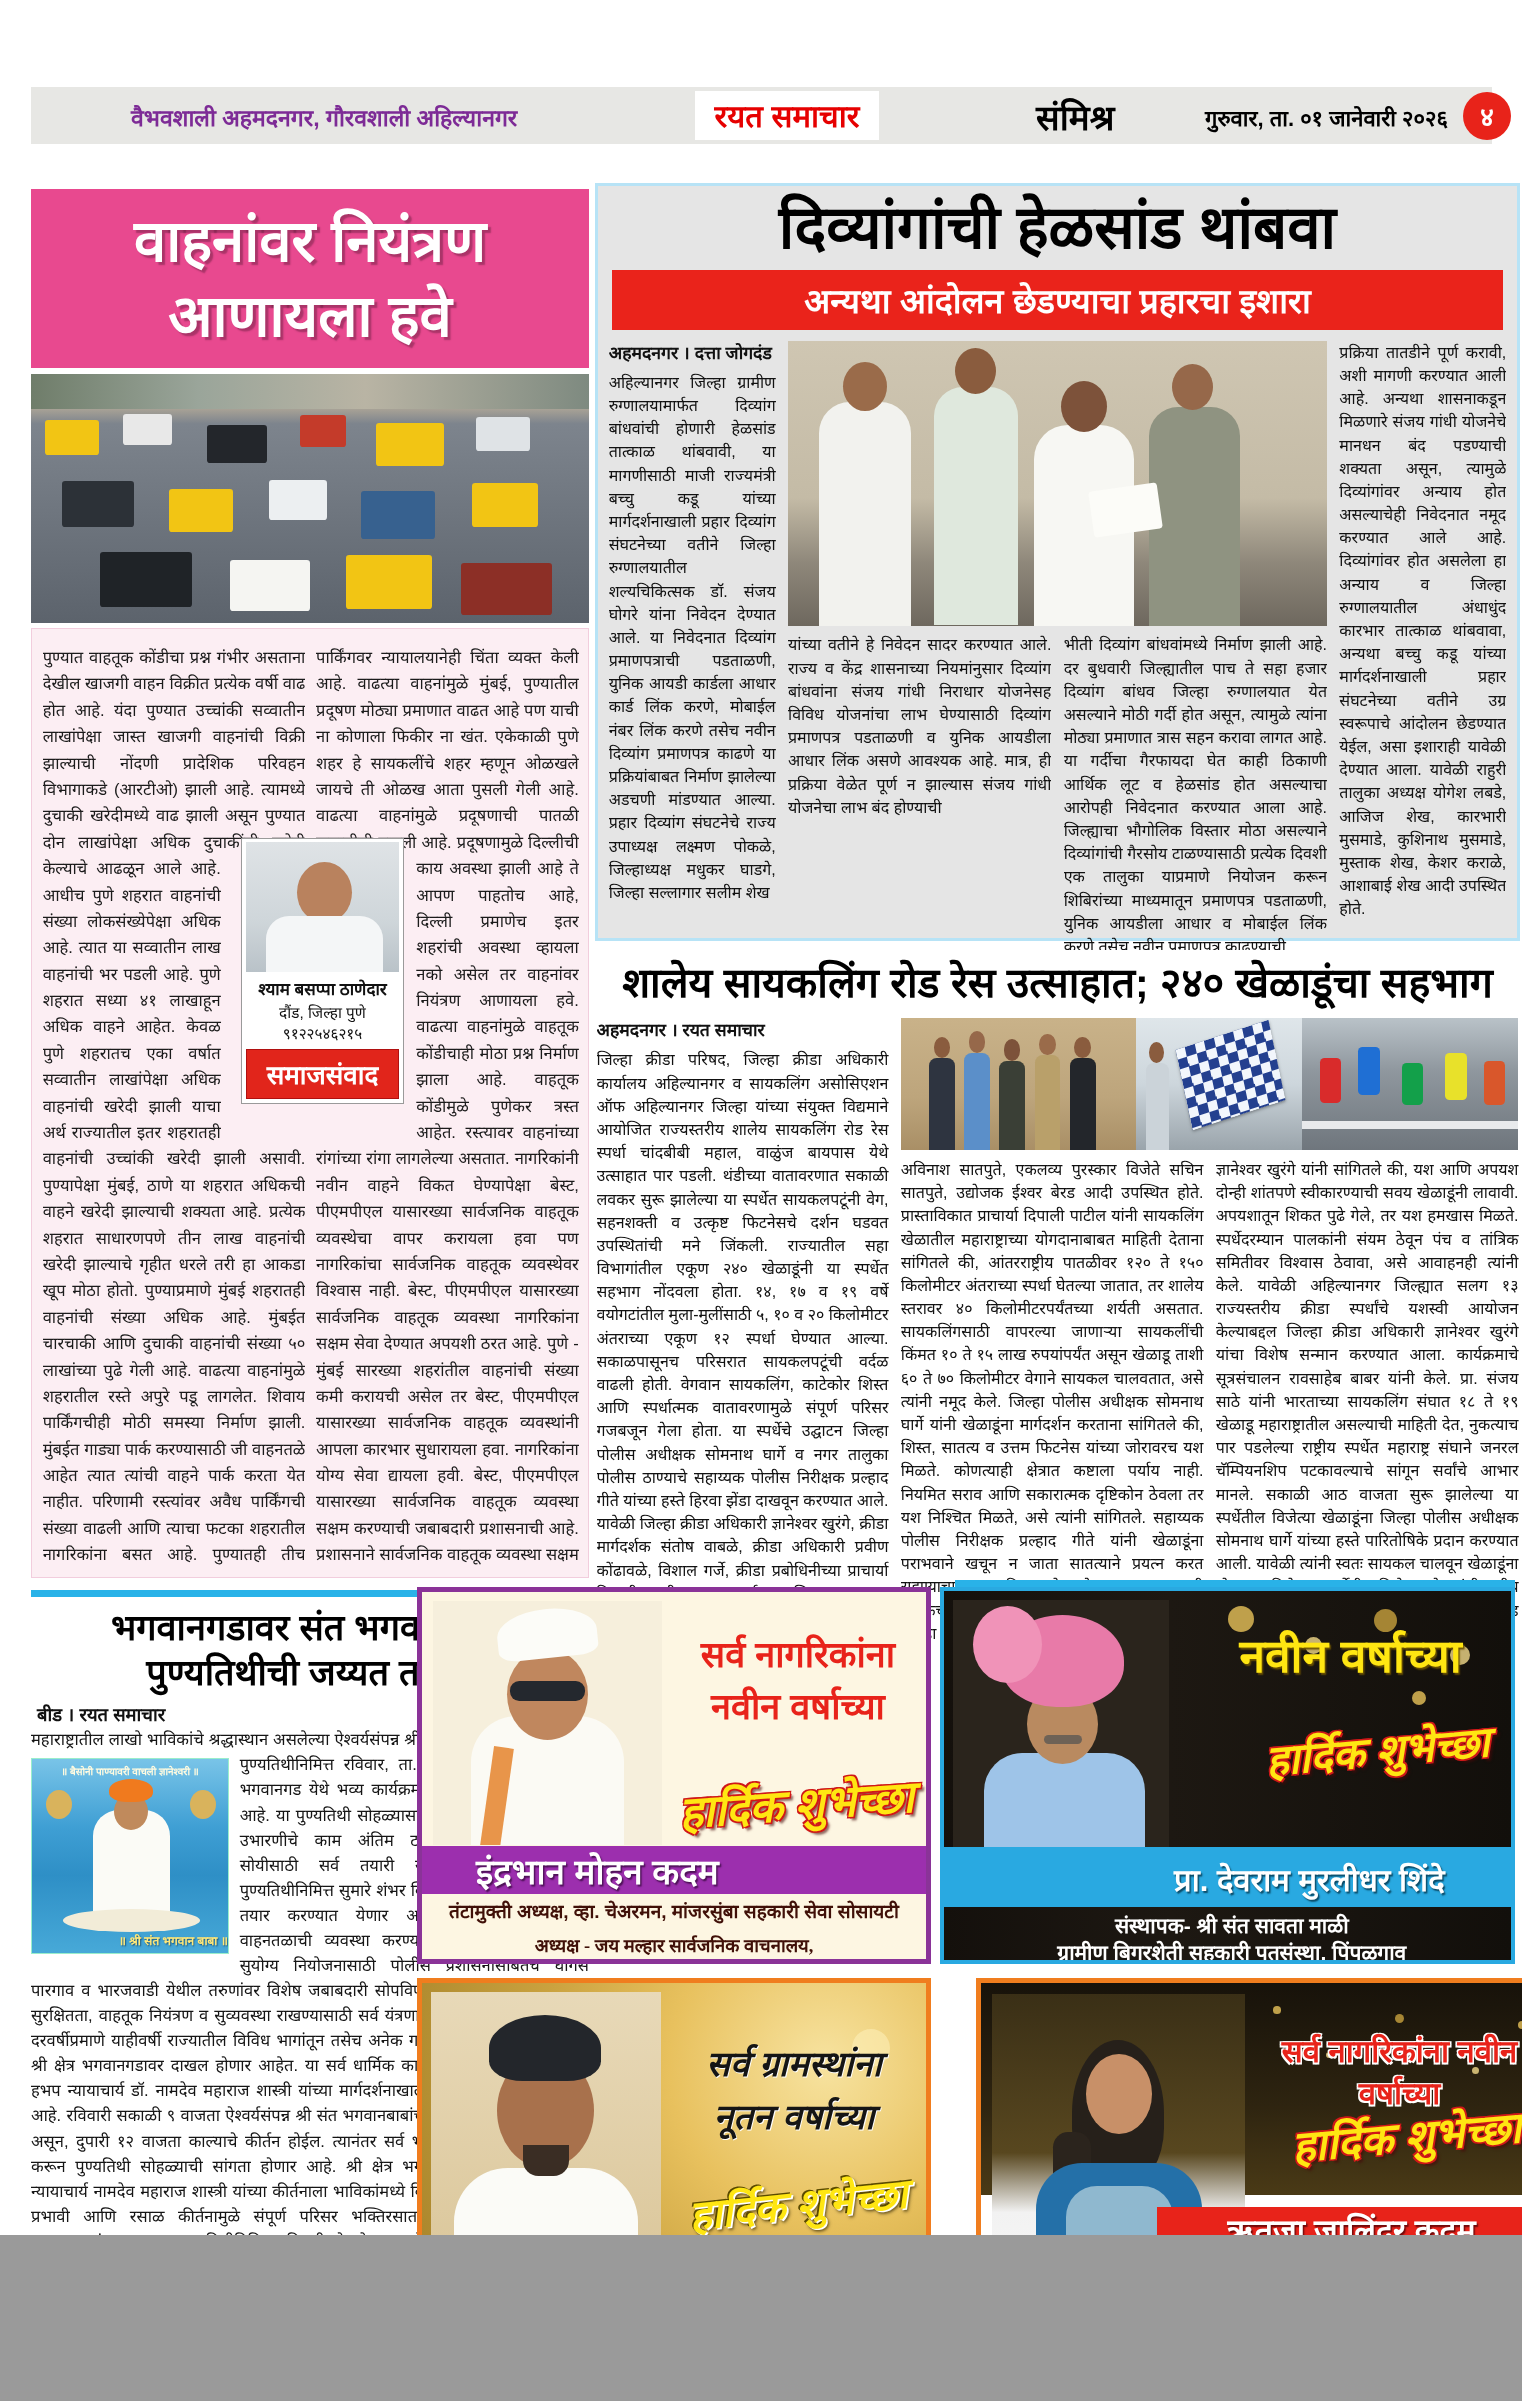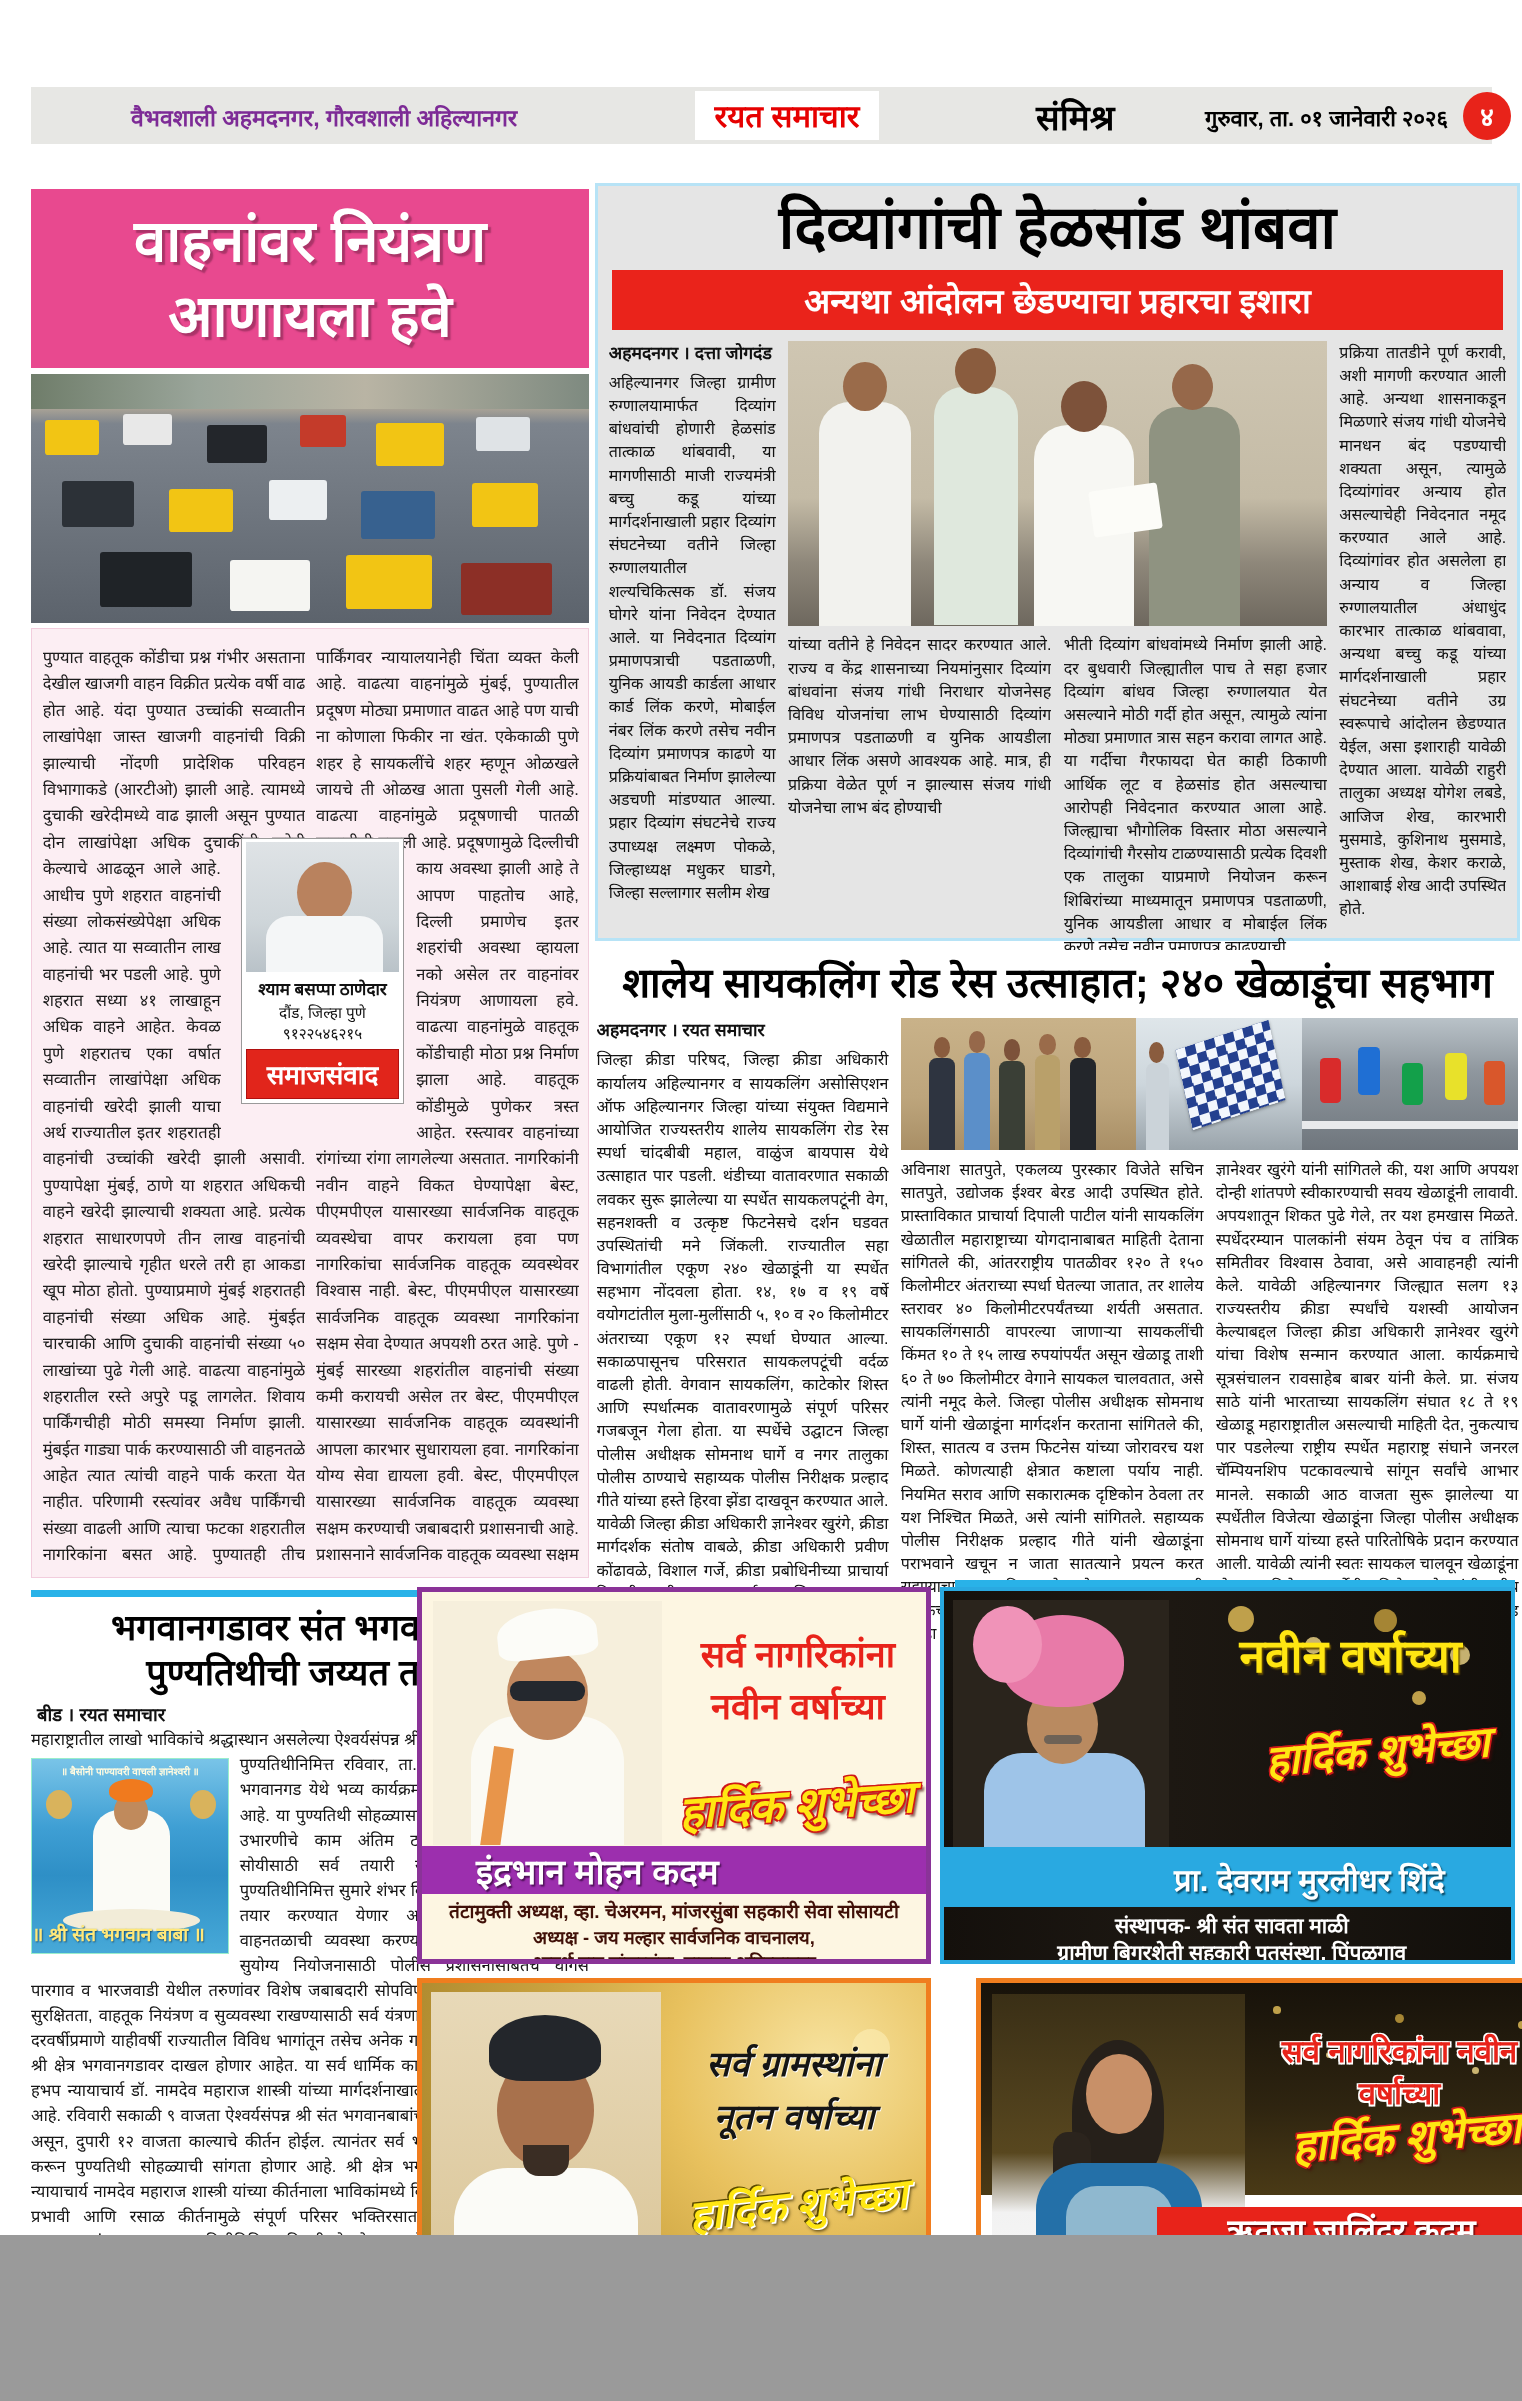--- a/index.html
+++ b/index.html
@@ -71,35 +71,35 @@
   .cyan-bar-right{position:absolute;left:955px;top:1580px;width:560px;height:10px;background:#29b2e8;}
   
   .sectionD{position:absolute;left:31px;top:1590px;width:558px;height:804px;}
   .d-topbar{height:7px;background:#29b2e8;margin-bottom:7.7px;}
   .d-headline{font-size:36px;font-weight:bold;text-align:center;line-height:1.25;color:#000;}
   .d-byline{font-weight:bold;font-size:18.4px;margin:6.1px 0 1.5px 6.1px;}
   .d-text{font-size:16.5px;line-height:1.52;text-align:justify;color:#151515;overflow:hidden;height:675px;}
   .saint{float:left;width:198px;height:196px;margin:6.1px 10.7px 4.6px 0;position:relative;overflow:hidden;
          background:linear-gradient(180deg,#79c4e8 0%,#3f9fd4 35%,#2e8fc6 60%,#47a9d8 100%);border:0.8px solid #9ec;}
   .saint-captop{position:absolute;top:4.6px;left:0;right:0;text-align:center;color:#fffbe0;font-size:10px;font-weight:bold;}
-  .saint-capbot{position:absolute;bottom:3.1px;left:0;right:0;text-align:left;color:#ffe87a;font-size:19px;font-weight:bold;
+  .saint-capbot{position:absolute;bottom:3.1px;left:0;right:0;text-align:right;color:#ffe87a;font-size:12px;font-weight:bold;
                 text-shadow:0.8px 0.8px 1.5px #14507a;}
   
   .ad{position:absolute;overflow:hidden;}
   .ad1{left:417px;top:1587px;width:514px;height:377px;border:5.4px solid #8a3398;background:#fdf6e2;}
   .ad1-photo{position:absolute;left:10.7px;top:9.2px;width:229px;height:244px;background:#f6efdc;overflow:hidden;}
   .ad-greet-red{position:absolute;left:253px;top:37px;width:246px;text-align:center;color:#e8231a;
                 font-size:36px;font-weight:bold;line-height:1.45;}
   .shub{font-style:italic;font-weight:bold;color:#ffe612;
         text-shadow:1.5px 1.5px 0 #d01818,-1.5px -1.5px 0 #d01818,1.5px -1.5px 0 #d01818,-1.5px 1.5px 0 #d01818,3.1px 3.8px 2.3px rgba(70,10,10,.6);}
   .ad1-shub{position:absolute;left:244px;top:181px;width:261px;text-align:center;font-size:44px;transform:rotate(-4deg);}
   .ad1-band{position:absolute;left:0;top:254px;width:100%;height:48px;background:#9c2fae;display:flex;align-items:center;}
   .ad1-name{color:#fff;font-size:35px;font-weight:bold;margin-left:54px;text-shadow:1.5px 1.5px 1.5px #4d1157;}
   .ad1-lines{position:absolute;left:0;top:306px;width:100%;text-align:center;color:#401008;font-weight:bold;}
-  .ad1-l1{font-size:19px;} .ad1-l2,.ad1-l3{font-size:18.4px;margin-top:0;}
+  .ad1-l1{font-size:19px;} .ad1-l2,.ad1-l3{font-size:18.4px;margin-top:8px;font-family:Liberation Serif, serif;}
   .ad2{left:940px;top:1587px;width:575px;height:377px;border:4.6px solid #29a9e1;
        background:linear-gradient(90deg,#14100c 0%,#1d1812 40%,#120f0b 100%);}
   .bokeh{position:absolute;border-radius:50%;opacity:.8;}
   .ad2-photo{position:absolute;left:9.2px;top:9.2px;width:216px;height:253px;overflow:hidden;background:#2a241c;}
   .ad2-greet{position:absolute;left:253px;top:32px;width:307px;text-align:center;color:#ffe612;font-size:46px;font-weight:bold;
              text-shadow:1.5px 2.3px 1.5px #6b5200;}
   .ad2-shub{position:absolute;left:307px;top:130px;width:253px;text-align:center;font-size:42px;transform:rotate(-5deg);}
   .ad2-band{position:absolute;left:0;top:256px;width:100%;height:60px;background:#29a9e1;}
   .ad2-name{position:absolute;left:230px;top:267px;width:338px;text-align:left;color:#fff;font-size:31px;font-weight:bold;
             text-shadow:1.5px 1.5px 1.5px #0a4a66;}

